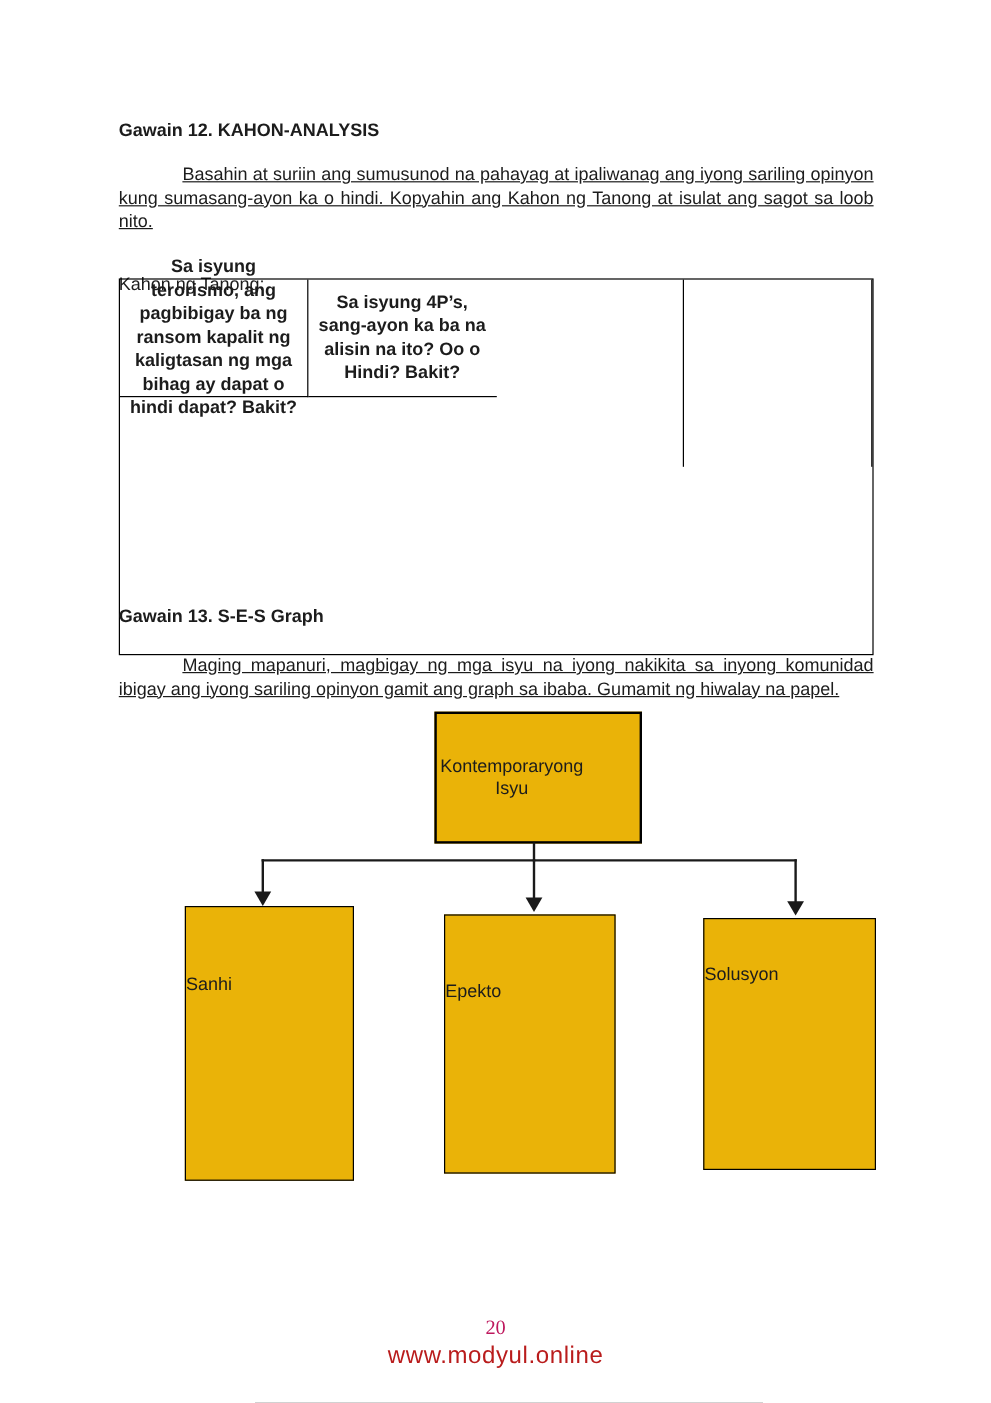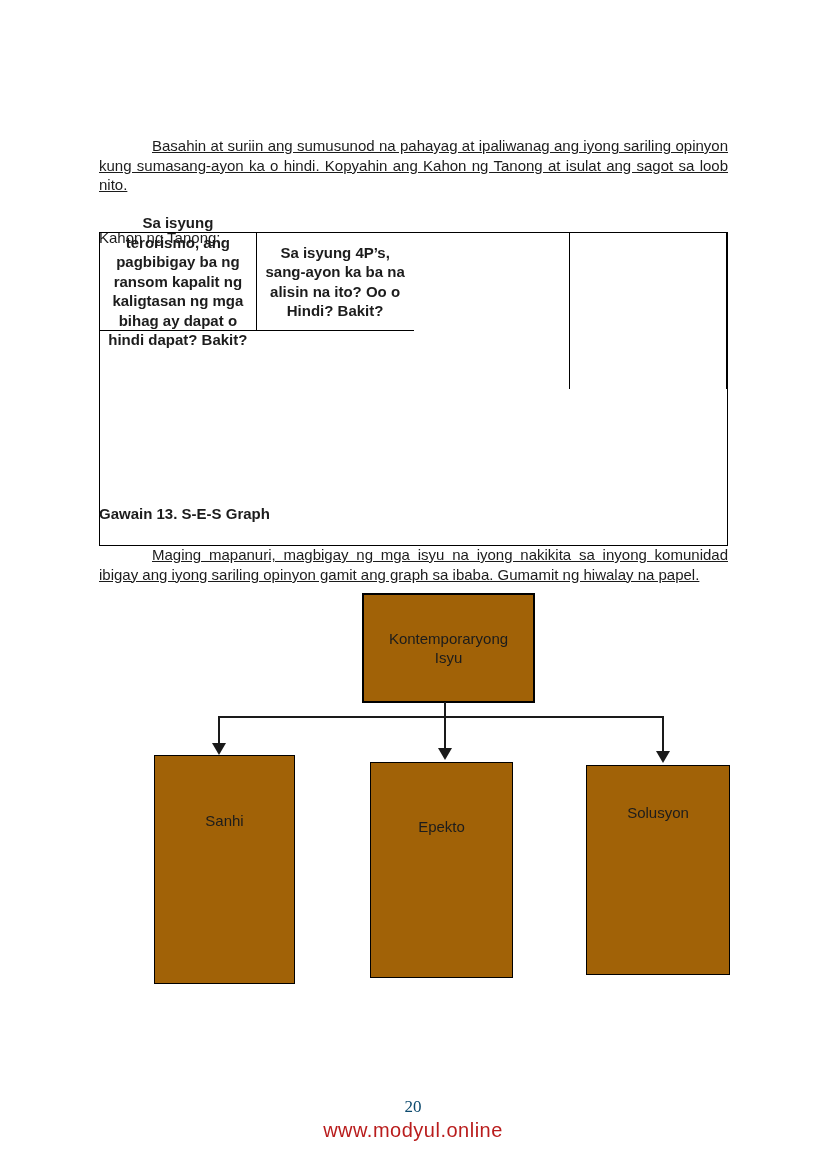--- a/index.html
+++ b/index.html
@@ -38,56 +38,57 @@
     display:flex;align-items:center;justify-content:center;
     text-align:center;
     font-weight:bold;font-size:15px;line-height:19.5px;
   }
   .qtable .answer{height:156px;}
 
   
   .dgm-box{
     position:absolute;
     box-sizing:border-box;
-    background:#a16207;
-    display:flex;justify-content:center;
+    background:#eab308;
+    display:flex;
     font-size:15px;line-height:19.5px;
     text-align:center;
   }
   .root-box{
     left:362px;top:593px;width:173px;height:110px;
     border:2px solid #000;
     align-items:center;
   }
   .root-box span{display:inline-block;max-width:125px;}
   .child-box{border:1.5px solid #000;align-items:flex-start;}
   .box-sanhi{left:154px;top:755px;width:141px;height:229px;padding-top:55px;}
   .box-epekto{left:370px;top:762px;width:143px;height:216px;padding-top:54px;}
   .box-solusyon{left:586px;top:765px;width:144px;height:210px;padding-top:37px;}
 
   .connector-svg{left:150px;top:590px;}
 
   .page-number{
     left:0;top:1097px;width:826px;
     text-align:center;
     font-family:"Liberation Serif","DejaVu Serif",serif;
-    font-size:17px;color:#0c4a6e;
+    font-size:17px;color:#be185d;
   }
   .watermark{
     left:0;top:1119px;width:826px;
     text-align:center;
     font-size:20px;letter-spacing:0.5px;
     color:#b91c1c;
   }
 </style>
 </head>
 <body>
 
 <div class="page">
 
+  <div class="abs h-bold" style="left:99px;top:99px;width:629px;">Gawain 12. KAHON-ANALYSIS</div>
 
   <div class="abs body-text indent" style="left:99px;top:136px;width:629px;">Basahin at suriin ang sumusunod na pahayag at ipaliwanag ang iyong sariling opinyon kung sumasang-ayon ka o hindi. Kopyahin ang Kahon ng Tanong at isulat ang sagot sa loob nito.</div>
 
   <div class="abs plain-label" style="left:99px;top:228px;">Kahon ng Tanong:</div>
 
   <div class="abs qtable">
     <div class="cell head">Sa isyung terorismo, ang pagbibigay ba ng ransom kapalit ng kaligtasan ng mga bihag ay dapat o hindi dapat? Bakit?</div>
     <div class="cell head last">Sa isyung 4P’s, sang-ayon ka ba na alisin na ito? Oo o Hindi? Bakit?</div>
     <div class="cell answer"></div>
     <div class="cell answer"></div>

